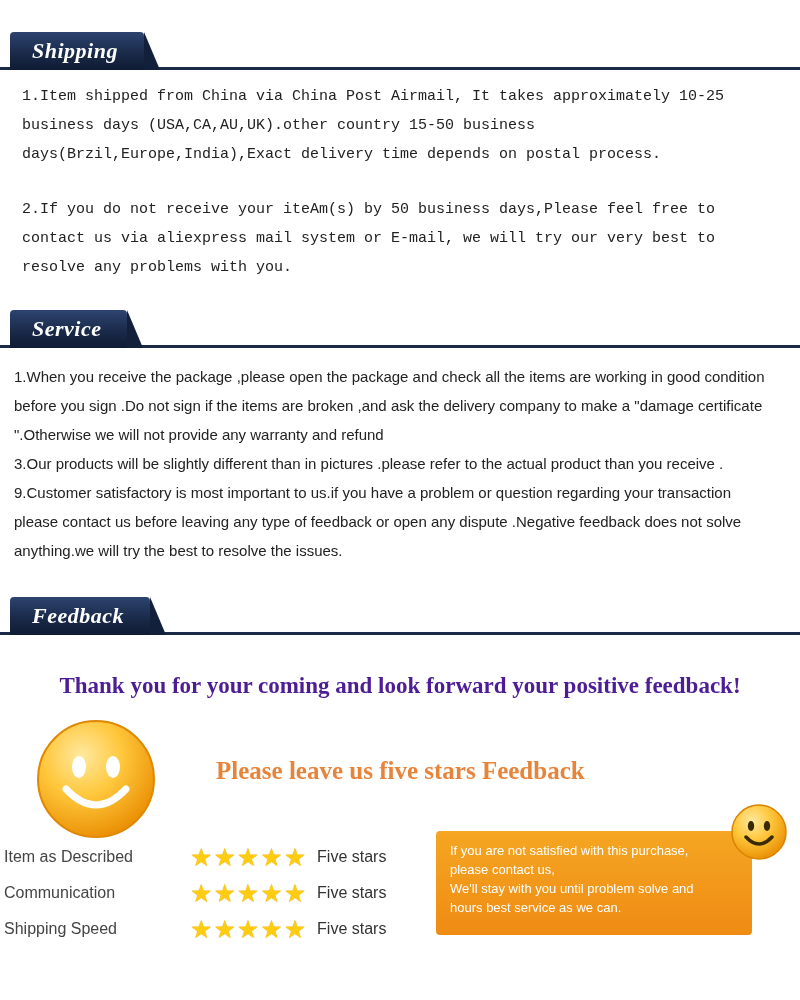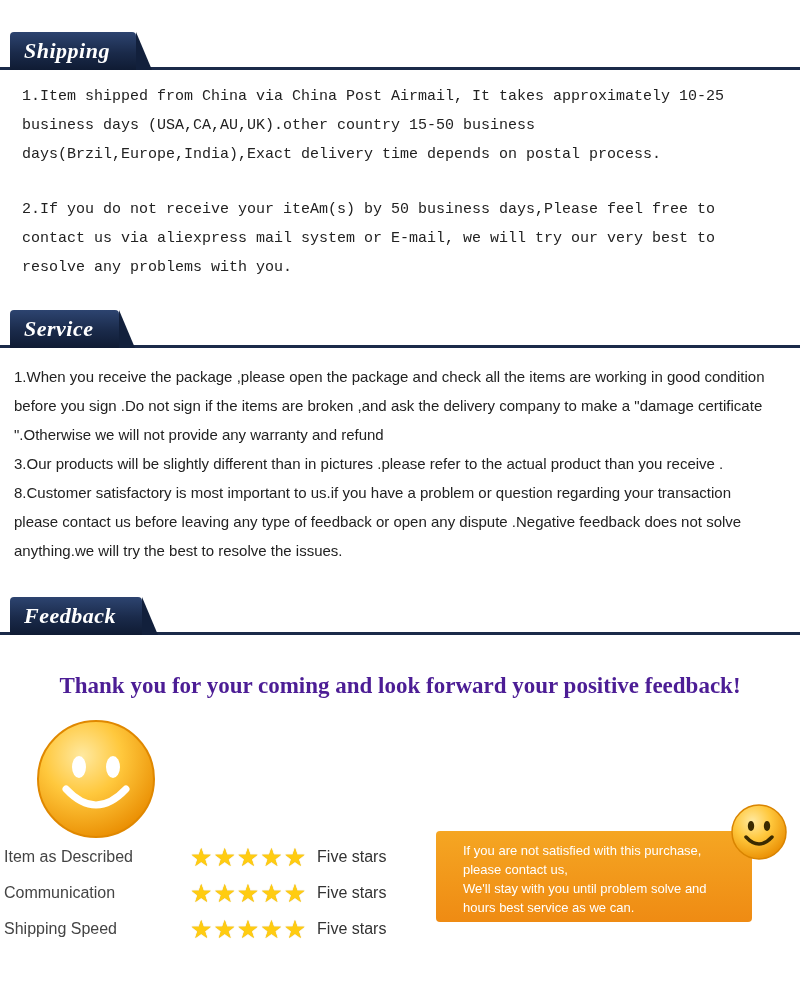--- a/index.html
+++ b/index.html
@@ -34,21 +34,21 @@
     right: 0;
     bottom: 0;
     height: 3px;
     background: #1b2a49;
   }
   .section-header .tab {
     position: absolute;
     left: 10px;
     bottom: 0;
     height: 38px;
-    padding: 0 26px 0 14px;
+    padding: 0 26px 0 22px;
     background: linear-gradient(180deg, #2d4470 0%, #1a2a4a 55%, #0f1b33 100%);
     border-top-left-radius: 4px;
     border-top-right-radius: 4px;
     display: flex;
     align-items: center;
     box-sizing: border-box;
   }
   .section-header .tab::after {
     content: "";
     position: absolute;
@@ -168,24 +168,24 @@
     margin-left: 10px;
     font-size: 16px;
     color: #333333;
   }
 
   .note-box {
     position: absolute;
     left: 436px;
     top: 122px;
     width: 316px;
-    height: 91px;
+    height: 104px;
     background: linear-gradient(180deg, #f5a623 0%, #ef8b13 100%);
     border-radius: 4px;
-    padding: 10px 27px;
+    padding: 10px 14px;
     box-sizing: border-box;
     color: #ffffff;
     font-size: 13px;
     line-height: 19px;
   }
   .note-box p { margin: 0; }
 
   .smiley-small {
     position: absolute;
     right: 12px;
@@ -215,21 +215,21 @@
   <div class="section-header" style="margin-top:22px;">
     <div class="rule"></div>
     <div class="tab">
       <span class="tab-label">Service</span>
     </div>
   </div>
 
   <div class="service-block">
     <p>1.When you receive the package ,please open the package and check all the items are working in good condition before you sign .Do not  sign if the items are broken ,and ask the delivery company to make a "damage certificate ".Otherwise we will not provide any warranty and refund</p>
     <p>3.Our products will be slightly different than in  pictures .please refer to the actual product than you  receive .</p>
-    <p>8.Customer satisfactory is most important to us.if you have a problem or question regarding your transaction please contact us before leaving any type of  feedback or open any dispute .Negative feedback does not solve anything.we will try the best to resolve the issues.</p>
+    <p>9.Customer satisfactory is most important to us.if you have a problem or question regarding your transaction please contact us before leaving any type of  feedback or open any dispute .Negative feedback does not solve anything.we will try the best to resolve the issues.</p>
   </div>
 
   <div class="section-header" style="margin-top:26px;">
     <div class="rule"></div>
     <div class="tab">
       <span class="tab-label">Feedback</span>
     </div>
   </div>
 
   <div class="feedback-area">
@@ -244,20 +244,21 @@
             <stop offset="45%" stop-color="#ffc83d"></stop>
             <stop offset="100%" stop-color="#e98c00"></stop>
           </radialGradient>
         </defs>
         <circle cx="62" cy="62" r="58" fill="url(#gbig)" stroke="#e08800" stroke-width="2"></circle>
         <ellipse cx="45" cy="50" rx="7" ry="11" fill="#ffffff"></ellipse>
         <ellipse cx="79" cy="50" rx="7" ry="11" fill="#ffffff"></ellipse>
         <path d="M32 72 Q62 104 92 72" fill="none" stroke="#ffffff" stroke-width="7" stroke-linecap="round"></path>
       </svg>
 
+      <div class="five-stars-title">Please leave us five stars Feedback</div>
 
       <div class="rating-labels">
         <div>Item as Described</div>
         <div>Communication</div>
         <div>Shipping Speed</div>
       </div>
 
       <div class="rating-rows">
         <div class="rating-row">
           <span class="stars">★★★★★</span>

